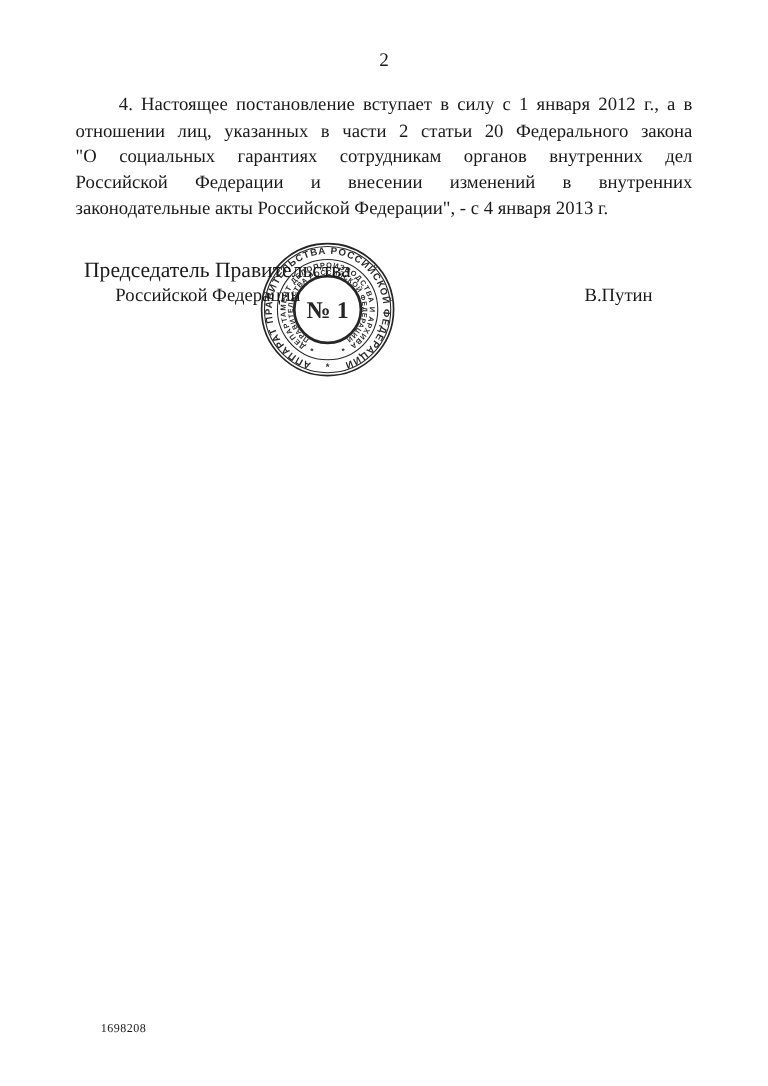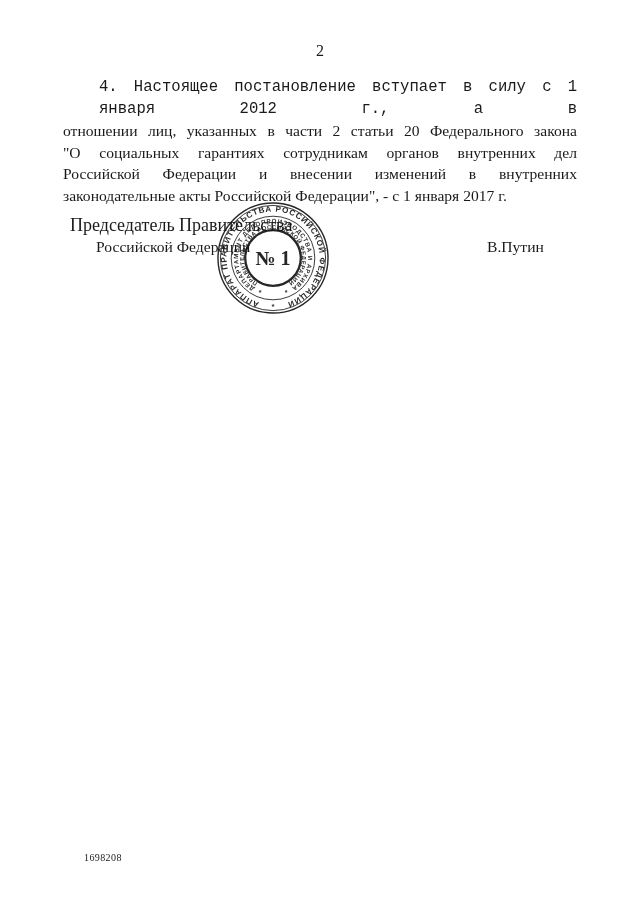--- a/index.html
+++ b/index.html
@@ -26,21 +26,21 @@
     width: 514px;
     font-size: 15.6px;
     line-height: 21.6px;
   }
   .para .ln {
     text-align: justify;
     text-align-last: justify;
     -moz-text-align-last: justify;
     white-space: normal;
   }
-  .para .ln.first { padding-left: 36px; font-family: Liberation Mono, monospace; }
+  .para .ln.first { padding-left: 36px; }
   .para .ln.last { text-align: left; text-align-last: left; -moz-text-align-last: left; }
   .sig-line1 {
     position: absolute;
     top: 214px; left: 70px;
     font-size: 18px; line-height: 22px;
   }
   .sig-line2 {
     position: absolute;
     top: 236px; left: 96px;
     font-size: 15.6px; line-height: 22px;
@@ -85,21 +85,21 @@
 
 <div>
 
   <div class="page-number">2</div>
 
   <div class="para">
     <div class="ln first">4. Настоящее постановление вступает в силу с 1 января 2012 г., а в</div>
     <div class="ln">отношении лиц, указанных в части 2 статьи 20 Федерального закона</div>
     <div class="ln">"О социальных гарантиях сотрудникам органов внутренних дел</div>
     <div class="ln">Российской Федерации и внесении изменений в внутренних</div>
-    <div class="ln last">законодательные акты Российской Федерации", - с 1 января 2017 г.</div>
+    <div class="ln last">законодательные акты Российской Федерации", - с 4 января 2013 г.</div>
   </div>
 
   <div class="sig-line1">Председатель Правительства</div>
 
   <div class="sig-line2">Российской Федерации</div>
 
   <div class="sig-name">В.Путин</div>
 
   <svg class="stamp" viewBox="0 0 134 134" aria-hidden="true">
     <defs>

